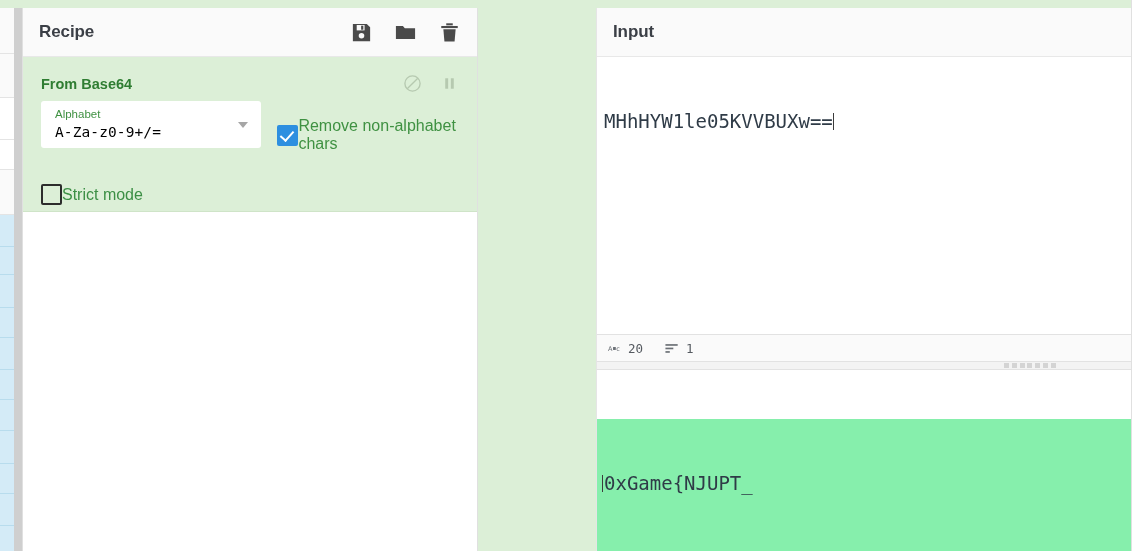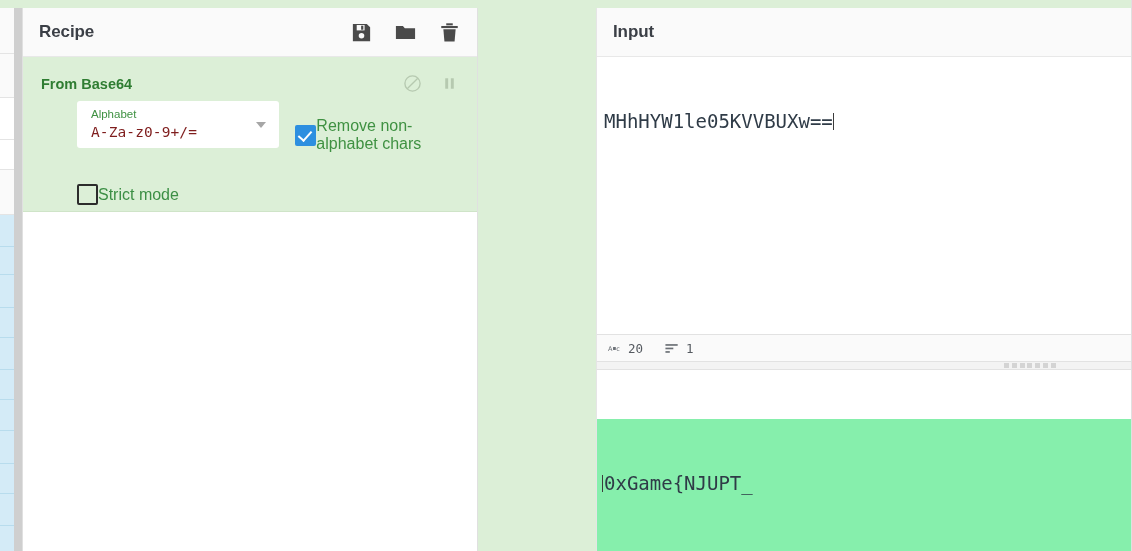--- a/index.html
+++ b/index.html
@@ -99,21 +99,21 @@
   .op-title {
     font-size: 14.5px;
     font-weight: bold;
     color: #2f7d32;
   }
   .op-head .spacer { flex: 1; }
   .op-icons { display: flex; gap: 18px; align-items: center; }
   .op-icon { line-height: 0; cursor: pointer; }
   .op-icon svg { display: block; }
 
-  .op-body { padding: 0 18px; margin-left: 36px; }
+  .op-body { padding: 0 18px; }
 
   .arg-row-1 {
     display: flex;
     align-items: flex-start;
     gap: 16px;
   }
 
   .select-field {
     position: relative;
     width: 261px; height: 47px;
@@ -122,21 +122,21 @@
     padding: 6px 24px 0 14px;
     cursor: pointer;
   }
   .select-field .flabel {
     font-size: 11.5px;
     color: #3f9142;
     line-height: 15px;
   }
   .select-field .fvalue {
     font-size: 14.5px;
-    color: #7f1d1d;
+    color: #000000;
     font-family: "DejaVu Sans Mono", monospace;
     line-height: 20px;
     letter-spacing: 0.1px;
   }
   .select-caret {
     position: absolute;
     right: 13px; top: 21px;
     width: 0; height: 0;
     border-left: 5px solid transparent;
     border-right: 5px solid transparent;

